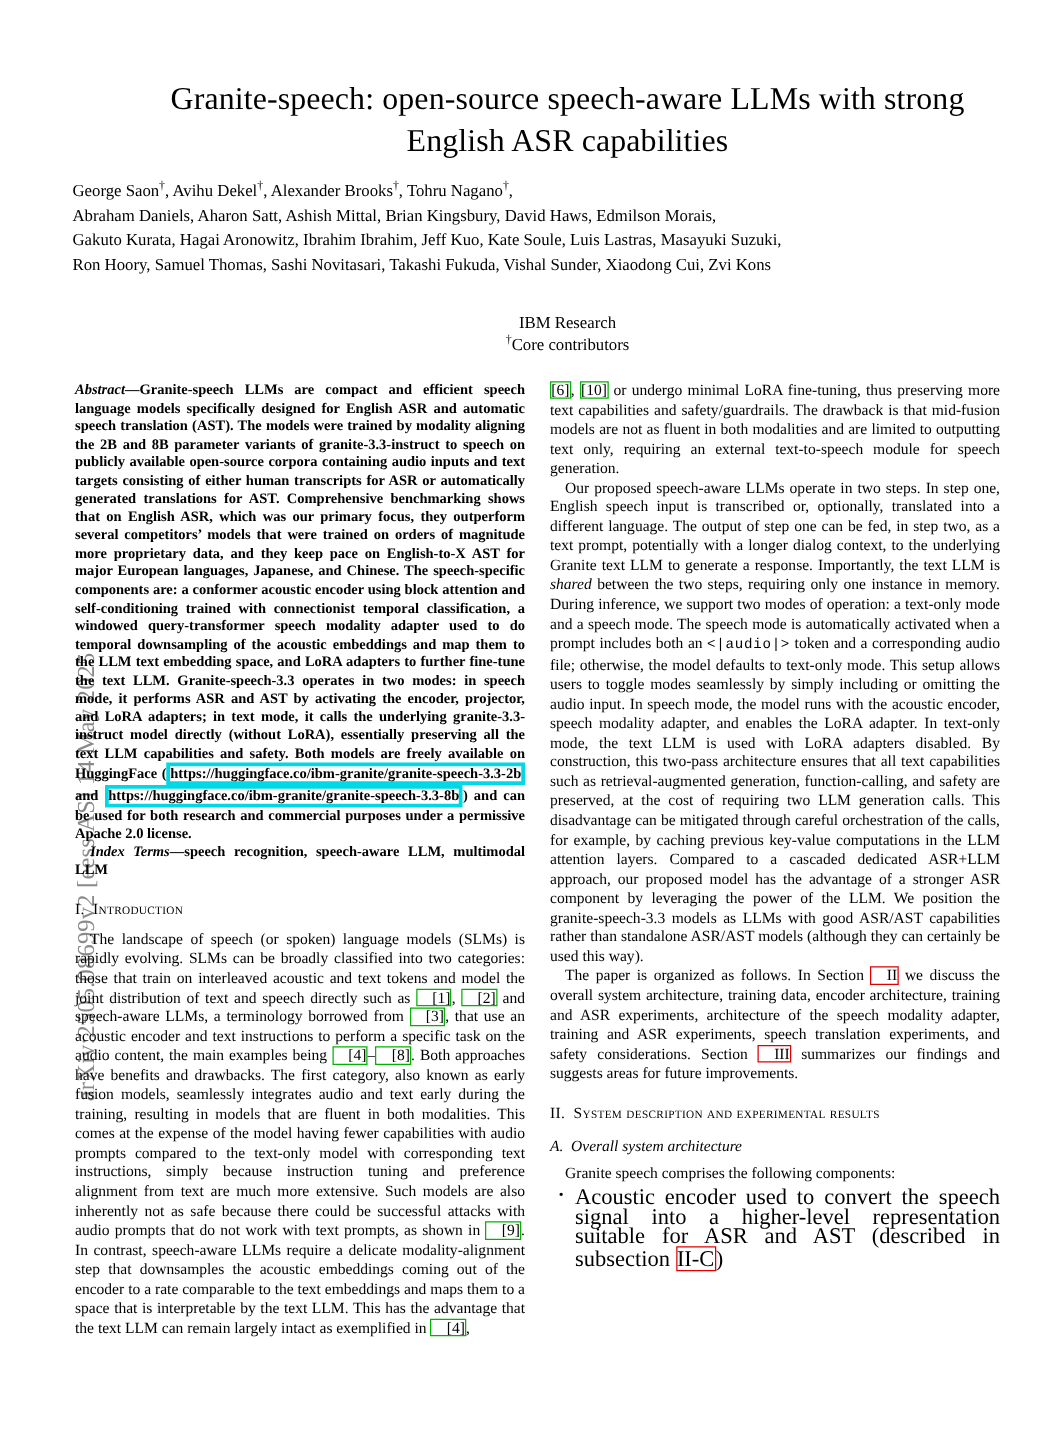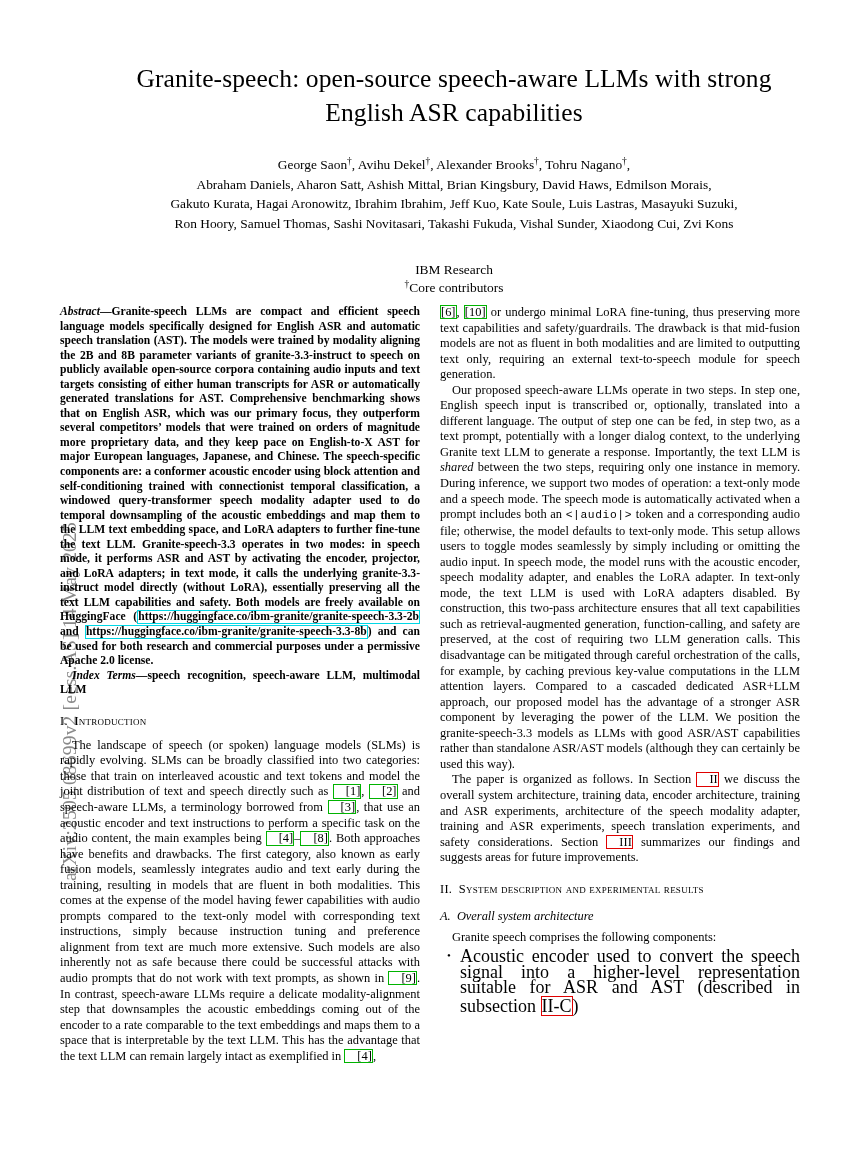--- a/index.html
+++ b/index.html
@@ -55,22 +55,22 @@
   }
   #paper-title {
     font-size: 25.5px;
     line-height: 34px;
     font-weight: normal;
     margin: 0 auto;
     width: 700px;
     letter-spacing: 0.1px;
   }
   #author-block {
-    margin-top: 25px;
-    text-align: center;
+    margin-top: 13px;
+    text-align: left;
     font-size: 13.4px;
     line-height: 19.6px;
   }
   #author-block .author-line {
     white-space: nowrap;
   }
   #affiliation-block {
     margin-top: 28px;
     text-align: center;
     font-size: 13.4px;
@@ -173,21 +173,21 @@
     line-height: 1;
     display: inline-block;
   }
   .ref-sec {
     border: 1px solid #e00000;
     padding: 0 0px;
     line-height: 1;
     display: inline-block;
   }
   .ref-url {
-    border: 1px solid #f97316;
+    border: 3px solid #f97316;
     padding: 0 0px;
     line-height: 1;
     display: inline-block;
   }
   .mono {
     font-family: "Liberation Mono", "DejaVu Sans Mono", monospace;
     font-size: 11.3px;
     letter-spacing: 0.6px;
     margin-top: 32px;
   }

